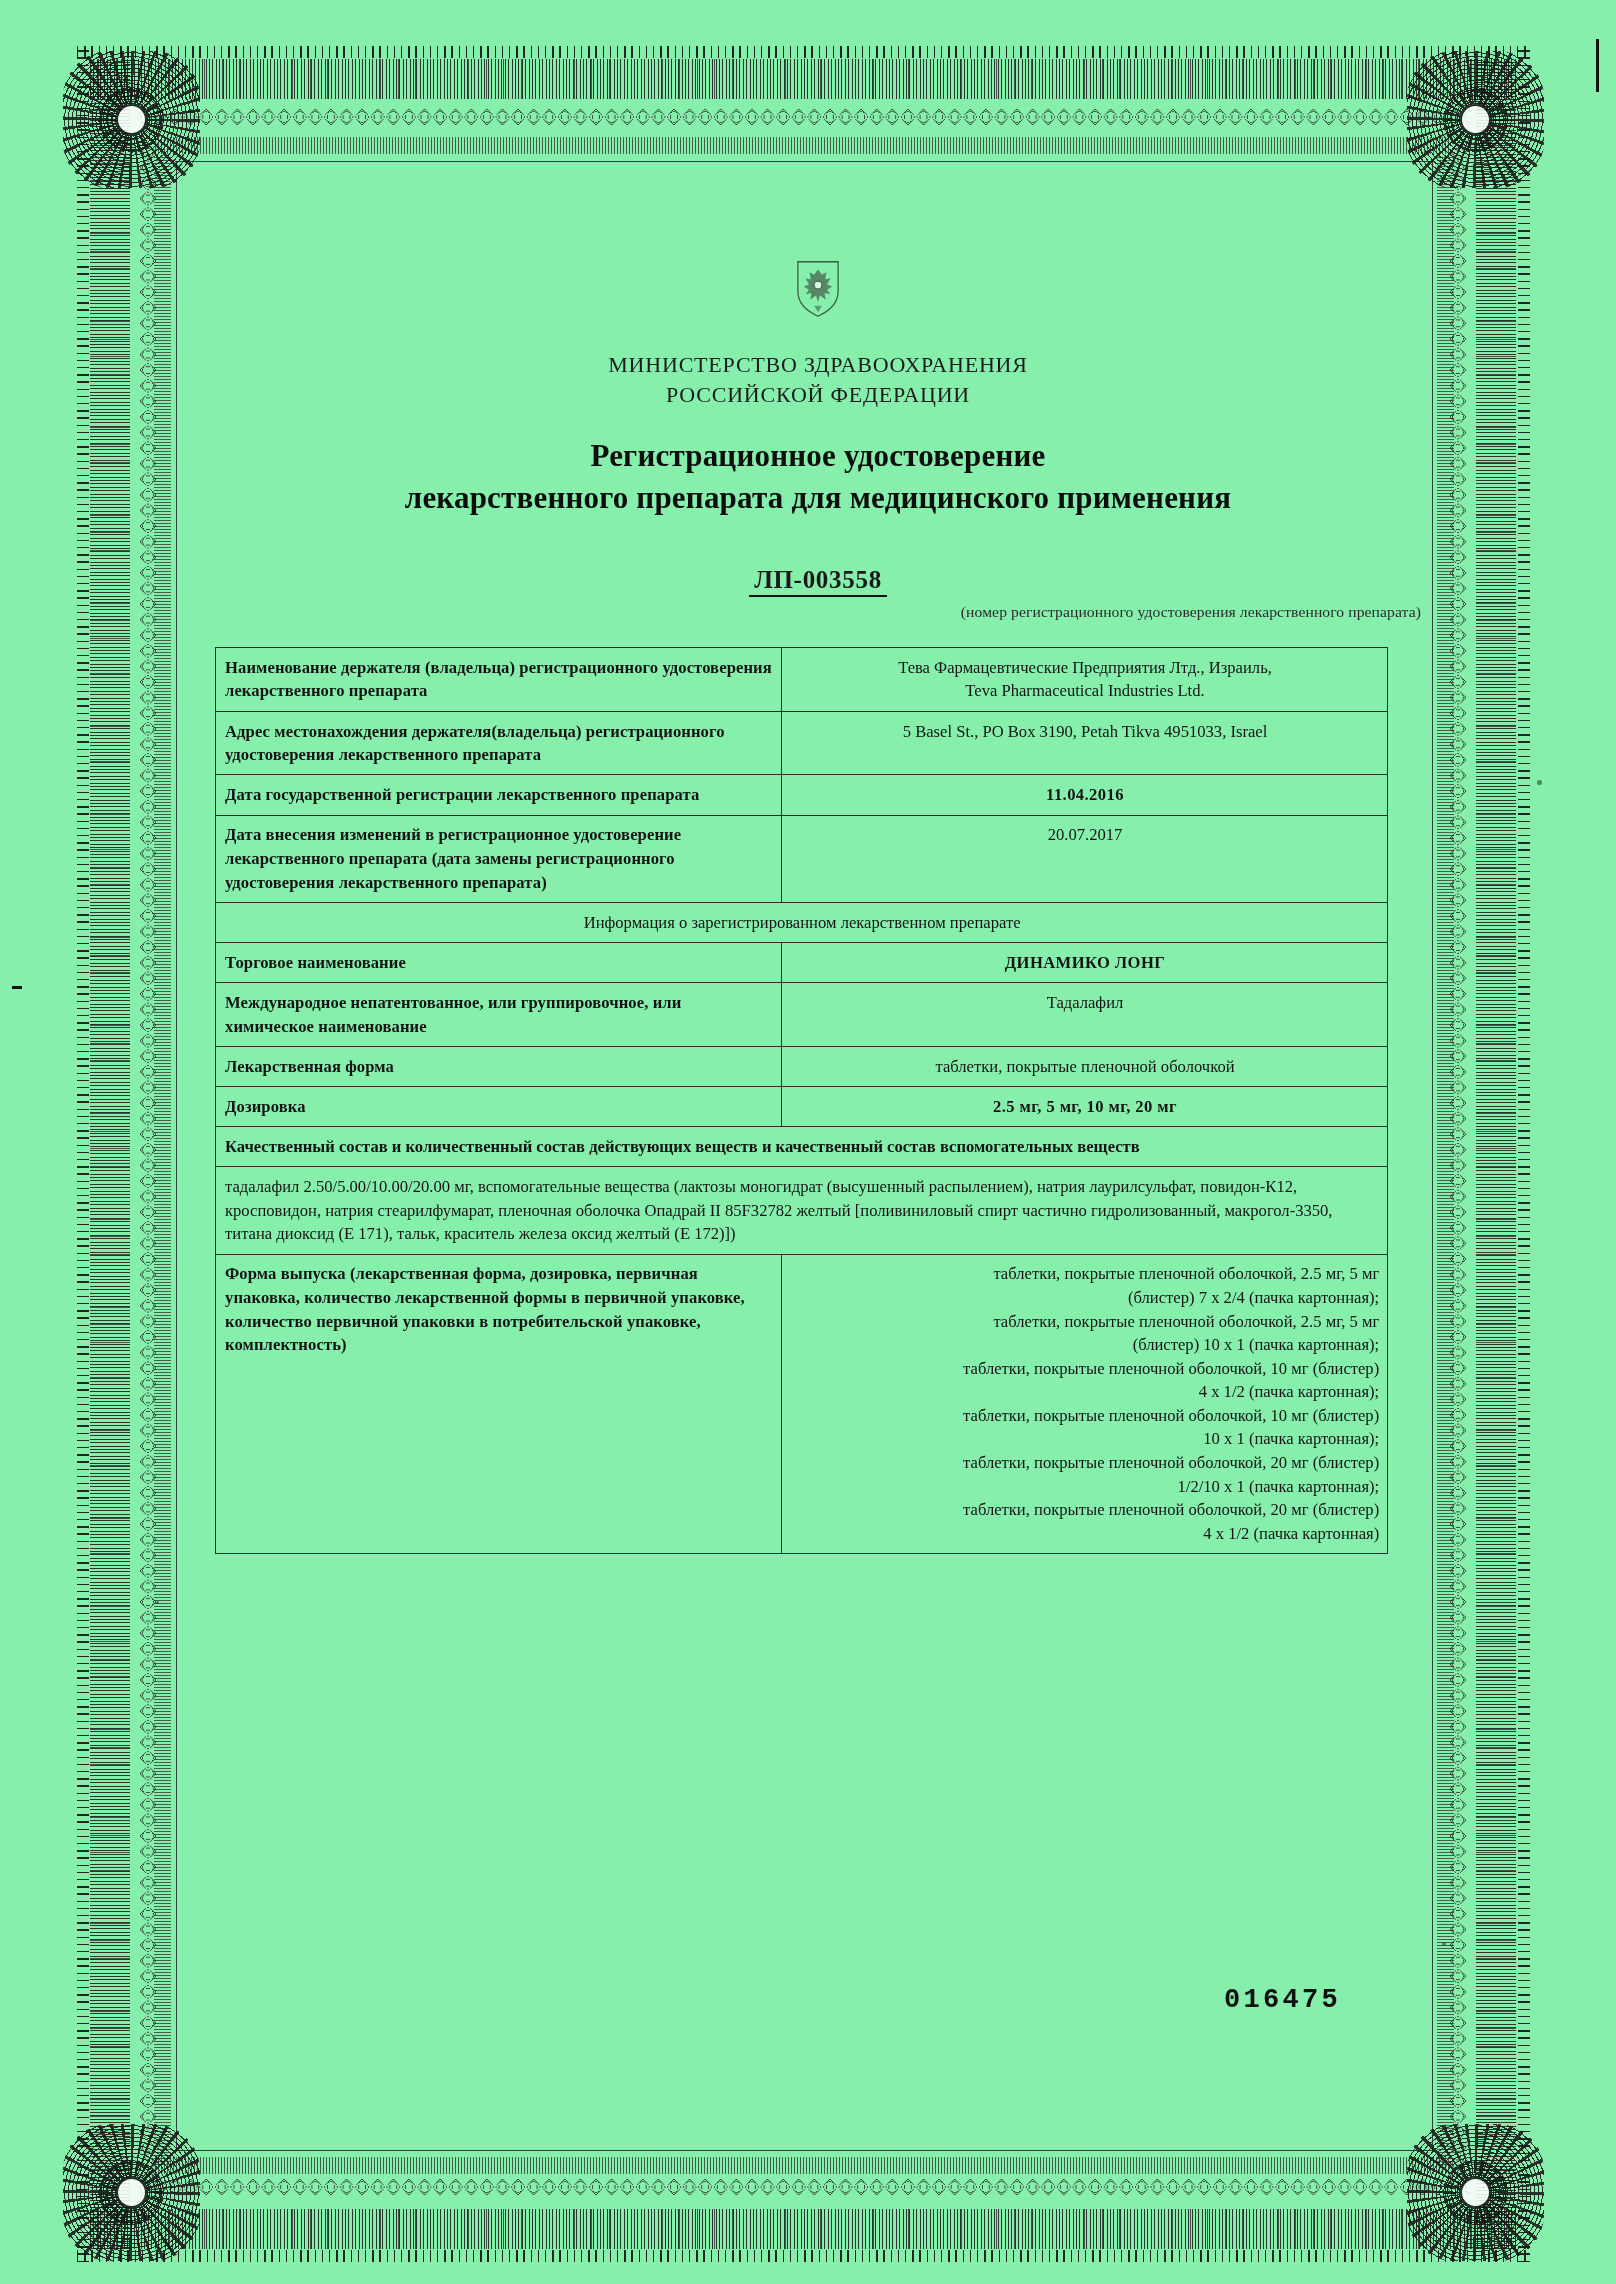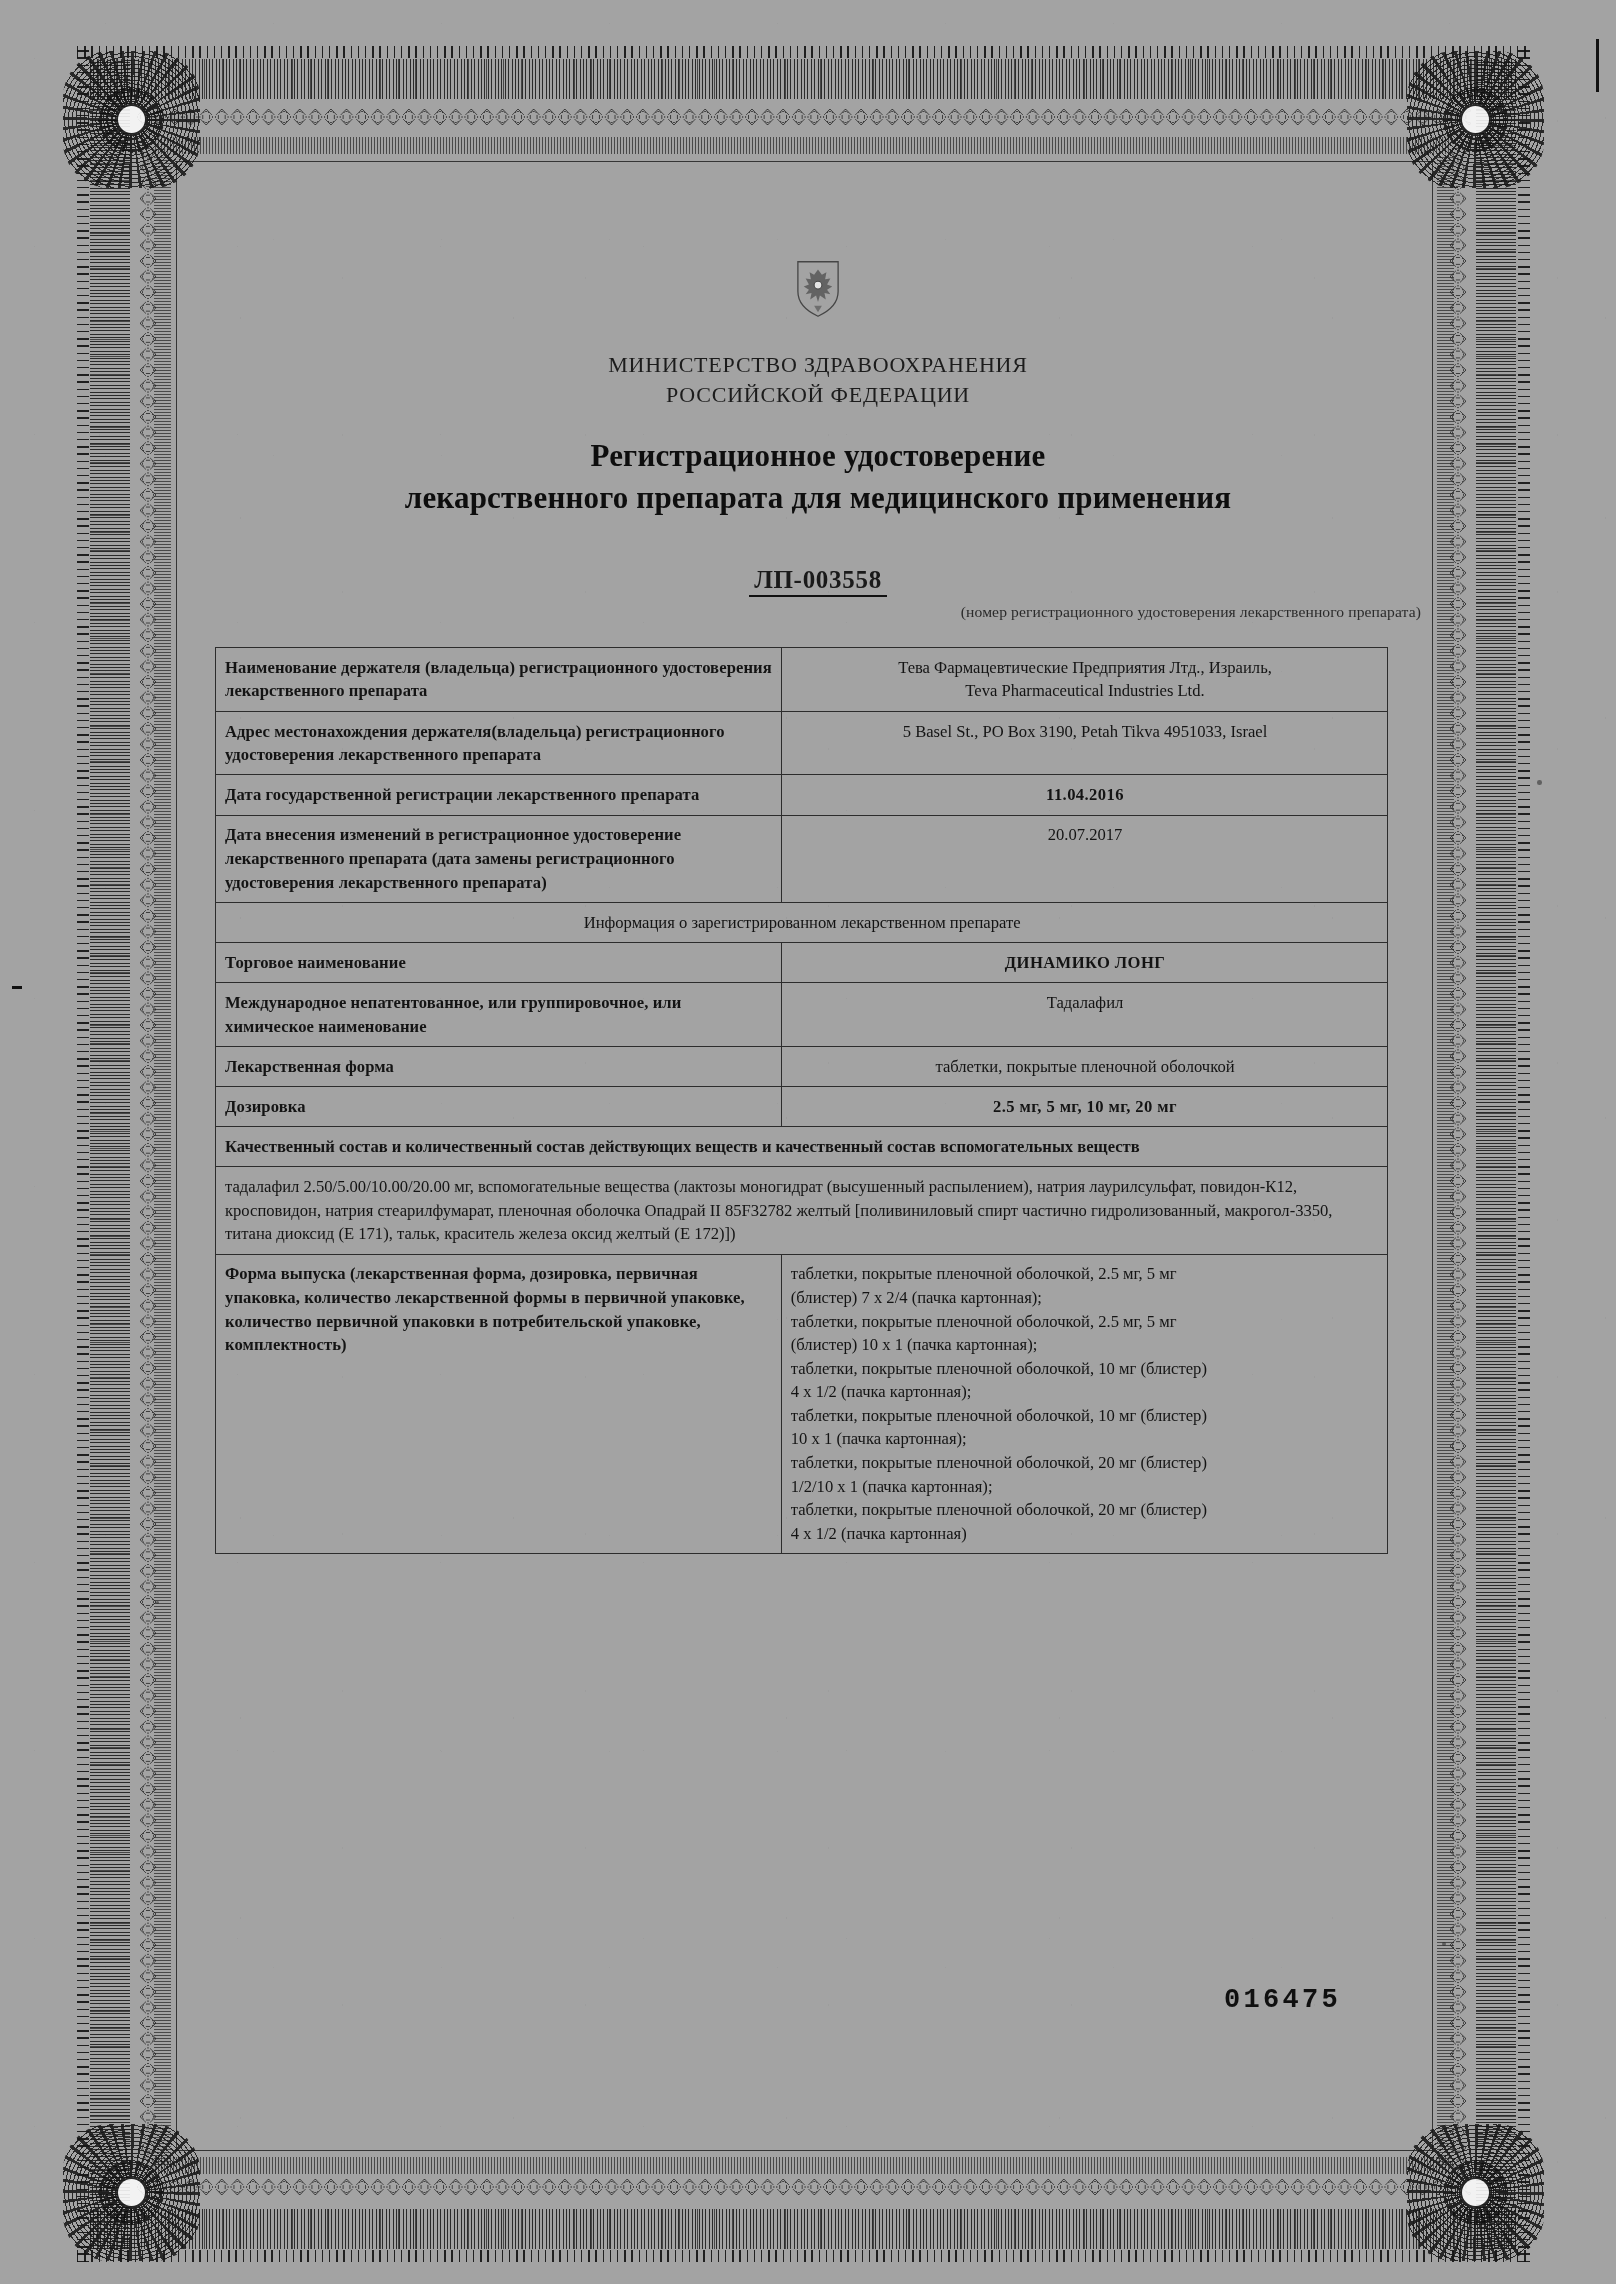--- a/index.html
+++ b/index.html
@@ -13,21 +13,21 @@
     font-family: "Liberation Serif", "DejaVu Serif", serif;
     color: #1a1a1a;
     position: relative;
     overflow: hidden;
   }
 
   
   #page {
     position: absolute;
     inset: 0;
-    background: #a3a3a3;
+    background: #86efac;
   }
   .scan-speck {
     position: absolute;
     background: #2a2a2a;
     opacity: .55;
     border-radius: 50%;
   }
   .edge-mark {
     position: absolute;
     background: #111;
@@ -246,21 +246,21 @@
     font-weight: 400;
     line-height: 1.52;
     padding: 9px 9px;
   }
   td.pack-list {
     text-align: left;
     font-weight: 400;
     line-height: 1.46;
     padding: 7.8px 7.8px;
   }
-  .pack-line { display: block; white-space: nowrap; }
+  .pack-line { display: block; white-space: nowrap; text-align: right; }
 
   #serial-number {
     position: absolute;
     left: 1224px;
     top: 1985px;
     font-family: "Liberation Mono", "DejaVu Sans Mono", monospace;
     font-size: 27px;
     letter-spacing: 3.3px;
     font-weight: 700;
     color: #101010;

